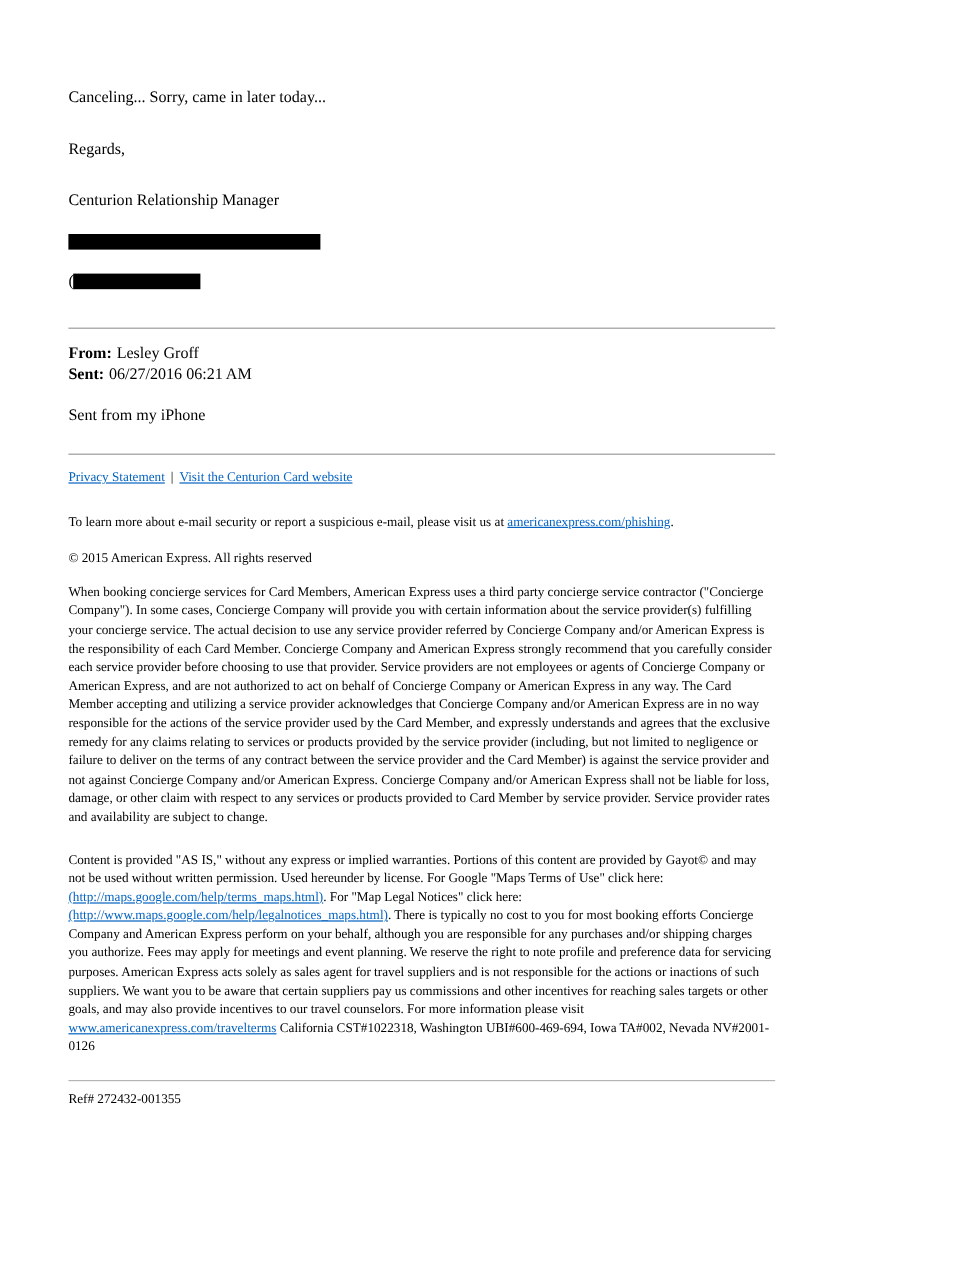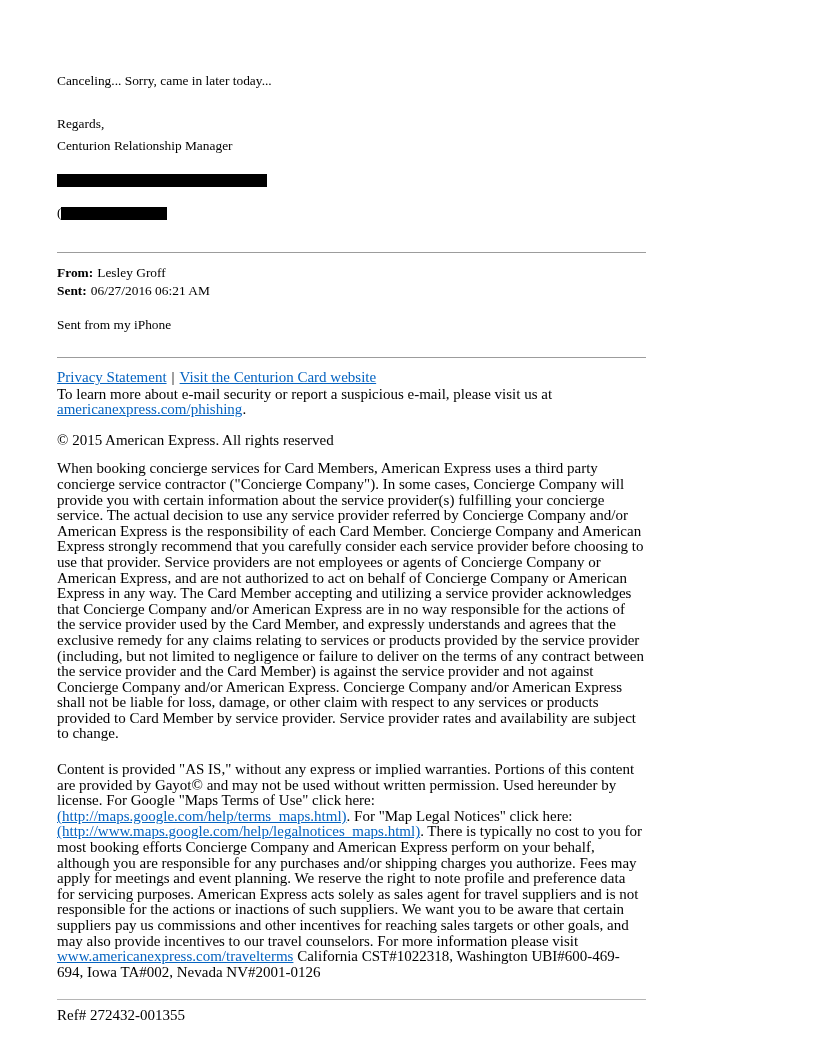--- a/index.html
+++ b/index.html
@@ -58,21 +58,21 @@
     height: 0;
     margin: 0;
   }
   .rule.light { border-top-color: #b5b5b5; }
   a, .link {
     color: #0563C1;
     text-decoration: underline;
     cursor: pointer;
   }
   .foot {
-    font-size: 15px;
+    font-size: 11px;
     line-height: 15.6px;
   }
   .sep { margin: 0 5px; color: #000; }
   .corner-mark {
     position: absolute;
     left: 746px;
     top: 1006px;
     width: 13px;
     height: 2px;
     background: #999999;
@@ -85,21 +85,21 @@
 
 <div class="page">
   <div class="content">
 
     <p class="body-txt">Canceling... Sorry, came in later today...</p>
 
     <div class="body-txt" style="margin-top:27px">
       <div>Regards,</div>
     </div>
 
-    <p class="body-txt" style="margin-top:6px">Centurion Relationship Manager</p>
+    <p class="body-txt" style="margin-top:27px">Centurion Relationship Manager</p>
 
     <span class="redact bar1"></span>
 
     <div class="body-txt phone-line">
       <span>(</span><span class="redact bar2"></span>
     </div>
 
 
     <hr class="rule" style="margin-top:31px">
 
@@ -110,21 +110,21 @@
 
 
     <p class="msg-txt" style="margin-top:16px">Sent from my iPhone</p>
 
     <hr class="rule" style="margin-top:23px">
 
     <p class="foot" style="margin-top:12px">
       <a>Privacy Statement</a><span class="sep">|</span><a>Visit the Centurion Card website</a>
     </p>
 
-    <p class="foot" style="margin-top:1px">
+    <p class="foot" style="margin-top:21px">
       <span>To learn more about e-mail security or report a suspicious e-mail, please visit us at </span><a>americanexpress.com/phishing</a><span>.</span>
     </p>
 
     <p class="foot" style="margin-top:15px">© 2015 American Express. All rights reserved</p>
 
     <p class="foot" style="margin-top:13px">When booking concierge services for Card Members, American Express uses a third party concierge service contractor ("Concierge Company"). In some cases, Concierge Company will provide you with certain information about the service provider(s) fulfilling your concierge service. The actual decision to use any service provider referred by Concierge Company and/or American Express is the responsibility of each Card Member. Concierge Company and American Express strongly recommend that you carefully consider each service provider before choosing to use that provider. Service providers are not employees or agents of Concierge Company or American Express, and are not authorized to act on behalf of Concierge Company or American Express in any way. The Card Member accepting and utilizing a service provider acknowledges that Concierge Company and/or American Express are in no way responsible for the actions of the service provider used by the Card Member, and expressly understands and agrees that the exclusive remedy for any claims relating to services or products provided by the service provider (including, but not limited to negligence or failure to deliver on the terms of any contract between the service provider and the Card Member) is against the service provider and not against Concierge Company and/or American Express. Concierge Company and/or American Express shall not be liable for loss, damage, or other claim with respect to any services or products provided to Card Member by service provider. Service provider rates and availability are subject to change.</p>
 
     <p class="foot" style="margin-top:20px">
       <span>Content is provided "AS IS," without any express or implied warranties. Portions of this content are provided by Gayot© and may not be used without written permission. Used hereunder by license. For Google "Maps Terms of Use" click here: </span><a>(http://maps.google.com/help/terms_maps.html)</a><span>. For "Map Legal Notices" click here: </span><a>(http://www.maps.google.com/help/legalnotices_maps.html)</a><span>. There is typically no cost to you for most booking efforts Concierge Company and American Express perform on your behalf, although you are responsible for any purchases and/or shipping charges you authorize. Fees may apply for meetings and event planning. We reserve the right to note profile and preference data for servicing purposes. American Express acts solely as sales agent for travel suppliers and is not responsible for the actions or inactions of such suppliers. We want you to be aware that certain suppliers pay us commissions and other incentives for reaching sales targets or other goals, and may also provide incentives to our travel counselors. For more information please visit </span><a>www.americanexpress.com/travelterms</a><span> California CST#1022318, Washington UBI#600-469-694, Iowa TA#002, Nevada NV#2001-0126</span>
     </p>

